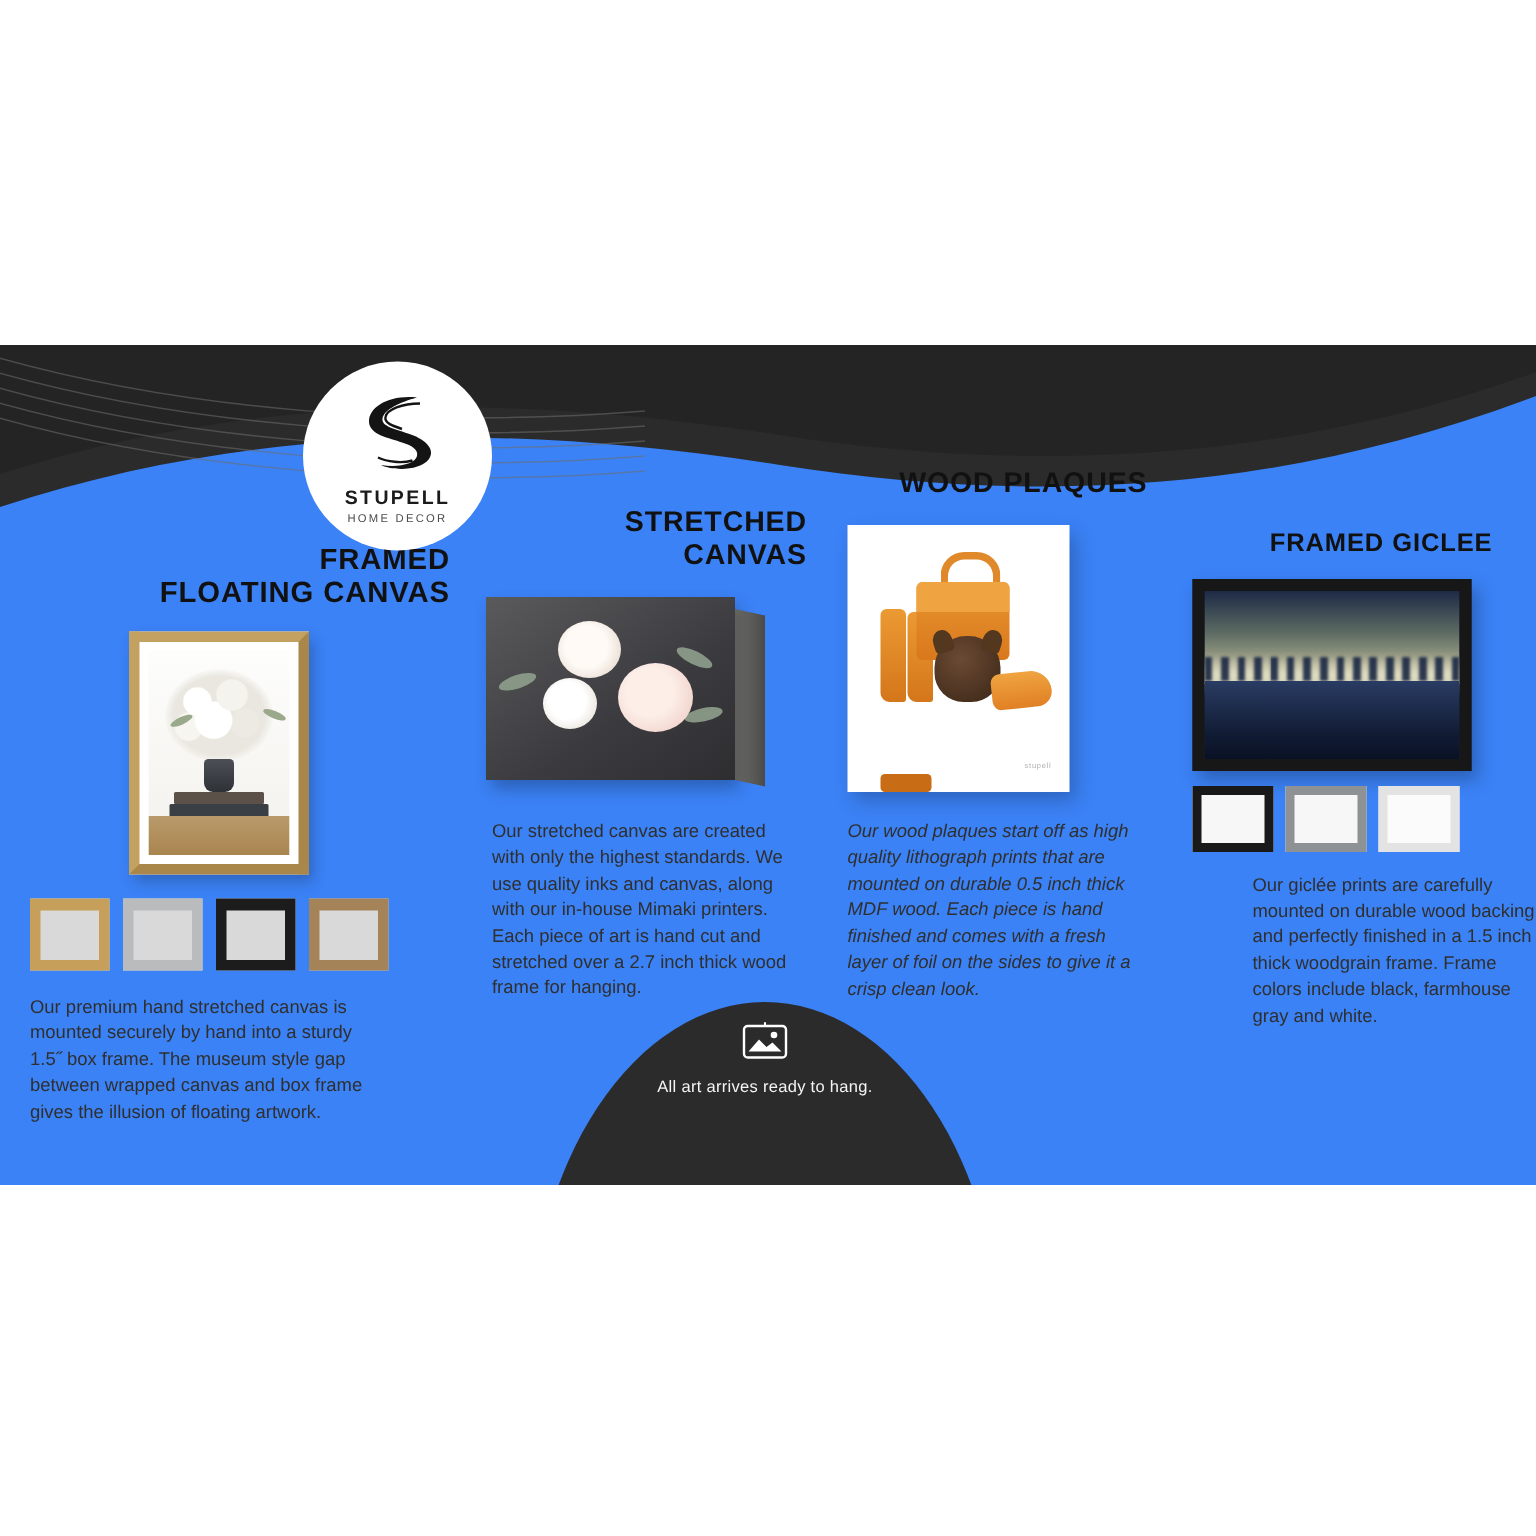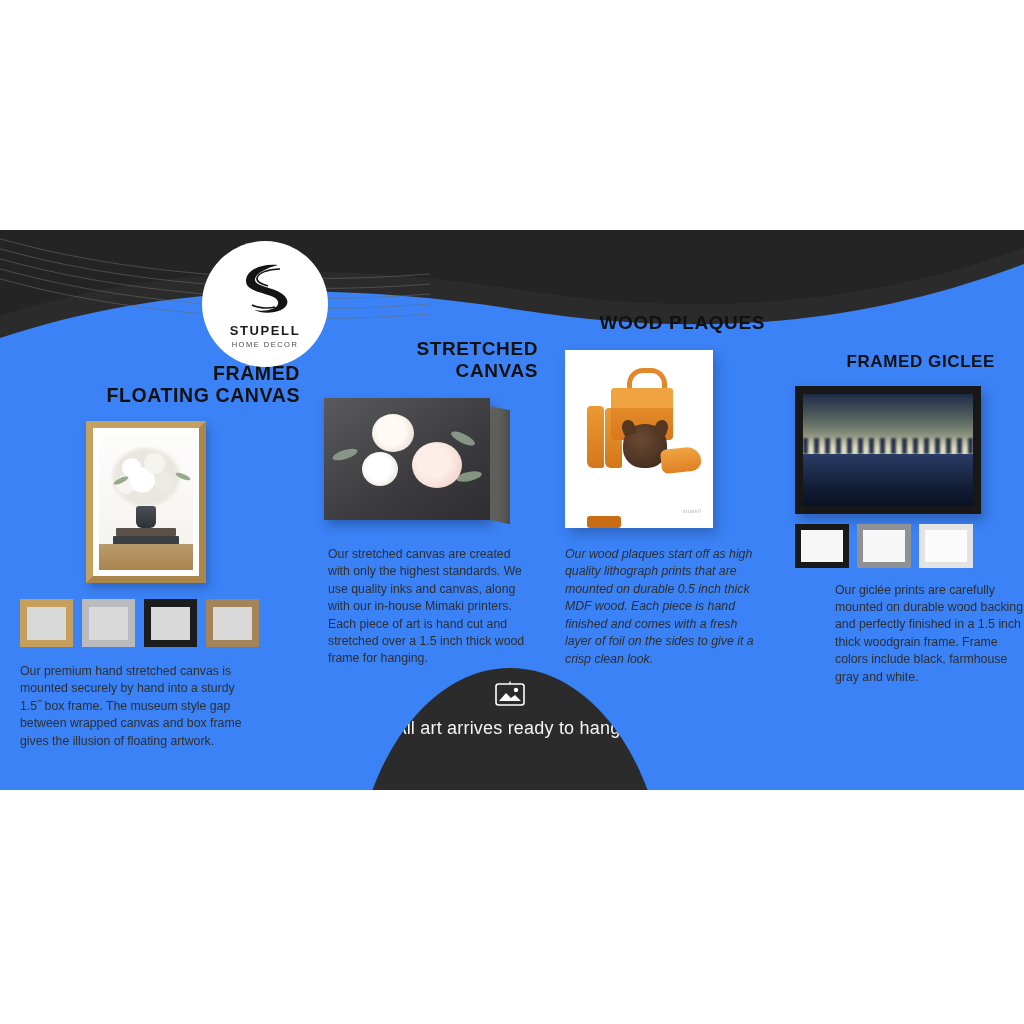--- a/index.html
+++ b/index.html
@@ -49,21 +49,21 @@
   .dome-content {
     position: absolute;
     left: 0;
     top: 12px;
     width: 100%;
     text-align: center;
     color: #ffffff;
   }
   .dome-icon { margin-bottom: 6px; }
   .dome-text {
-    font-size: 18px;
+    font-size: 11px;
     letter-spacing: 0.2px;
     color: #f4f4f4;
   }
 
   
   .logo-circle {
     position: absolute;
     left: 202px;
     top: 11px;
     width: 126px;
@@ -399,21 +399,21 @@
         <div class="front">
           <div class="fl-leaf" style="left:8px; top:52px; transform:rotate(-18deg);"></div>
           <div class="fl-leaf" style="left:126px; top:36px; transform:rotate(26deg);"></div>
           <div class="fl-leaf" style="left:132px; top:74px; transform:rotate(-12deg);"></div>
           <div class="flower fl-a"></div>
           <div class="flower fl-c"></div>
           <div class="flower fl-b"></div>
         </div>
       </div>
     </div>
-    <div class="col-body">Our stretched canvas are created with only the highest standards. We use quality inks and canvas, along with our in-house Mimaki printers. Each piece of art is hand cut and stretched over a 1.5 inch thick wood frame for hanging.</div>
+    <div class="col-body">Our stretched canvas are created with only the highest standards. We use quality inks and canvas, along with our in-house Mimaki printers. Each piece of art is hand cut and stretched over a 2.7 inch thick wood frame for hanging.</div>
   </div>
 
   <div class="col" id="col-wood">
     <div class="col-title nowrap">WOOD PLAQUES</div>
     <div class="art-wrap">
       <div class="plaque">
         <div class="boot boot-a"></div>
         <div class="boot boot-b"></div>
         <div class="boot-foot"></div>
         <div class="bag-handle"></div>

